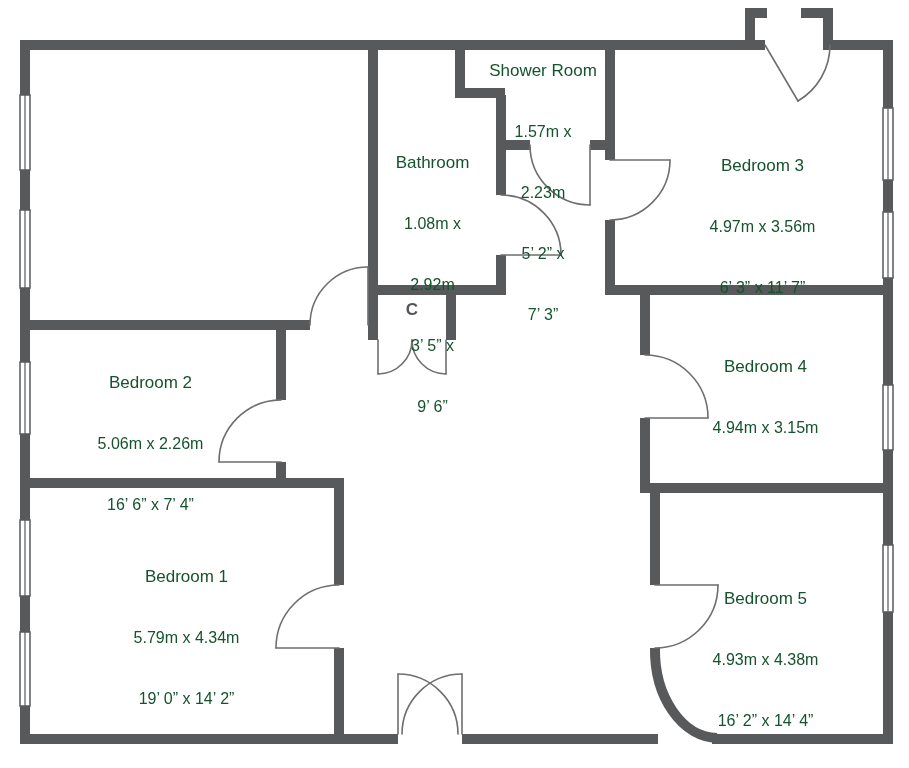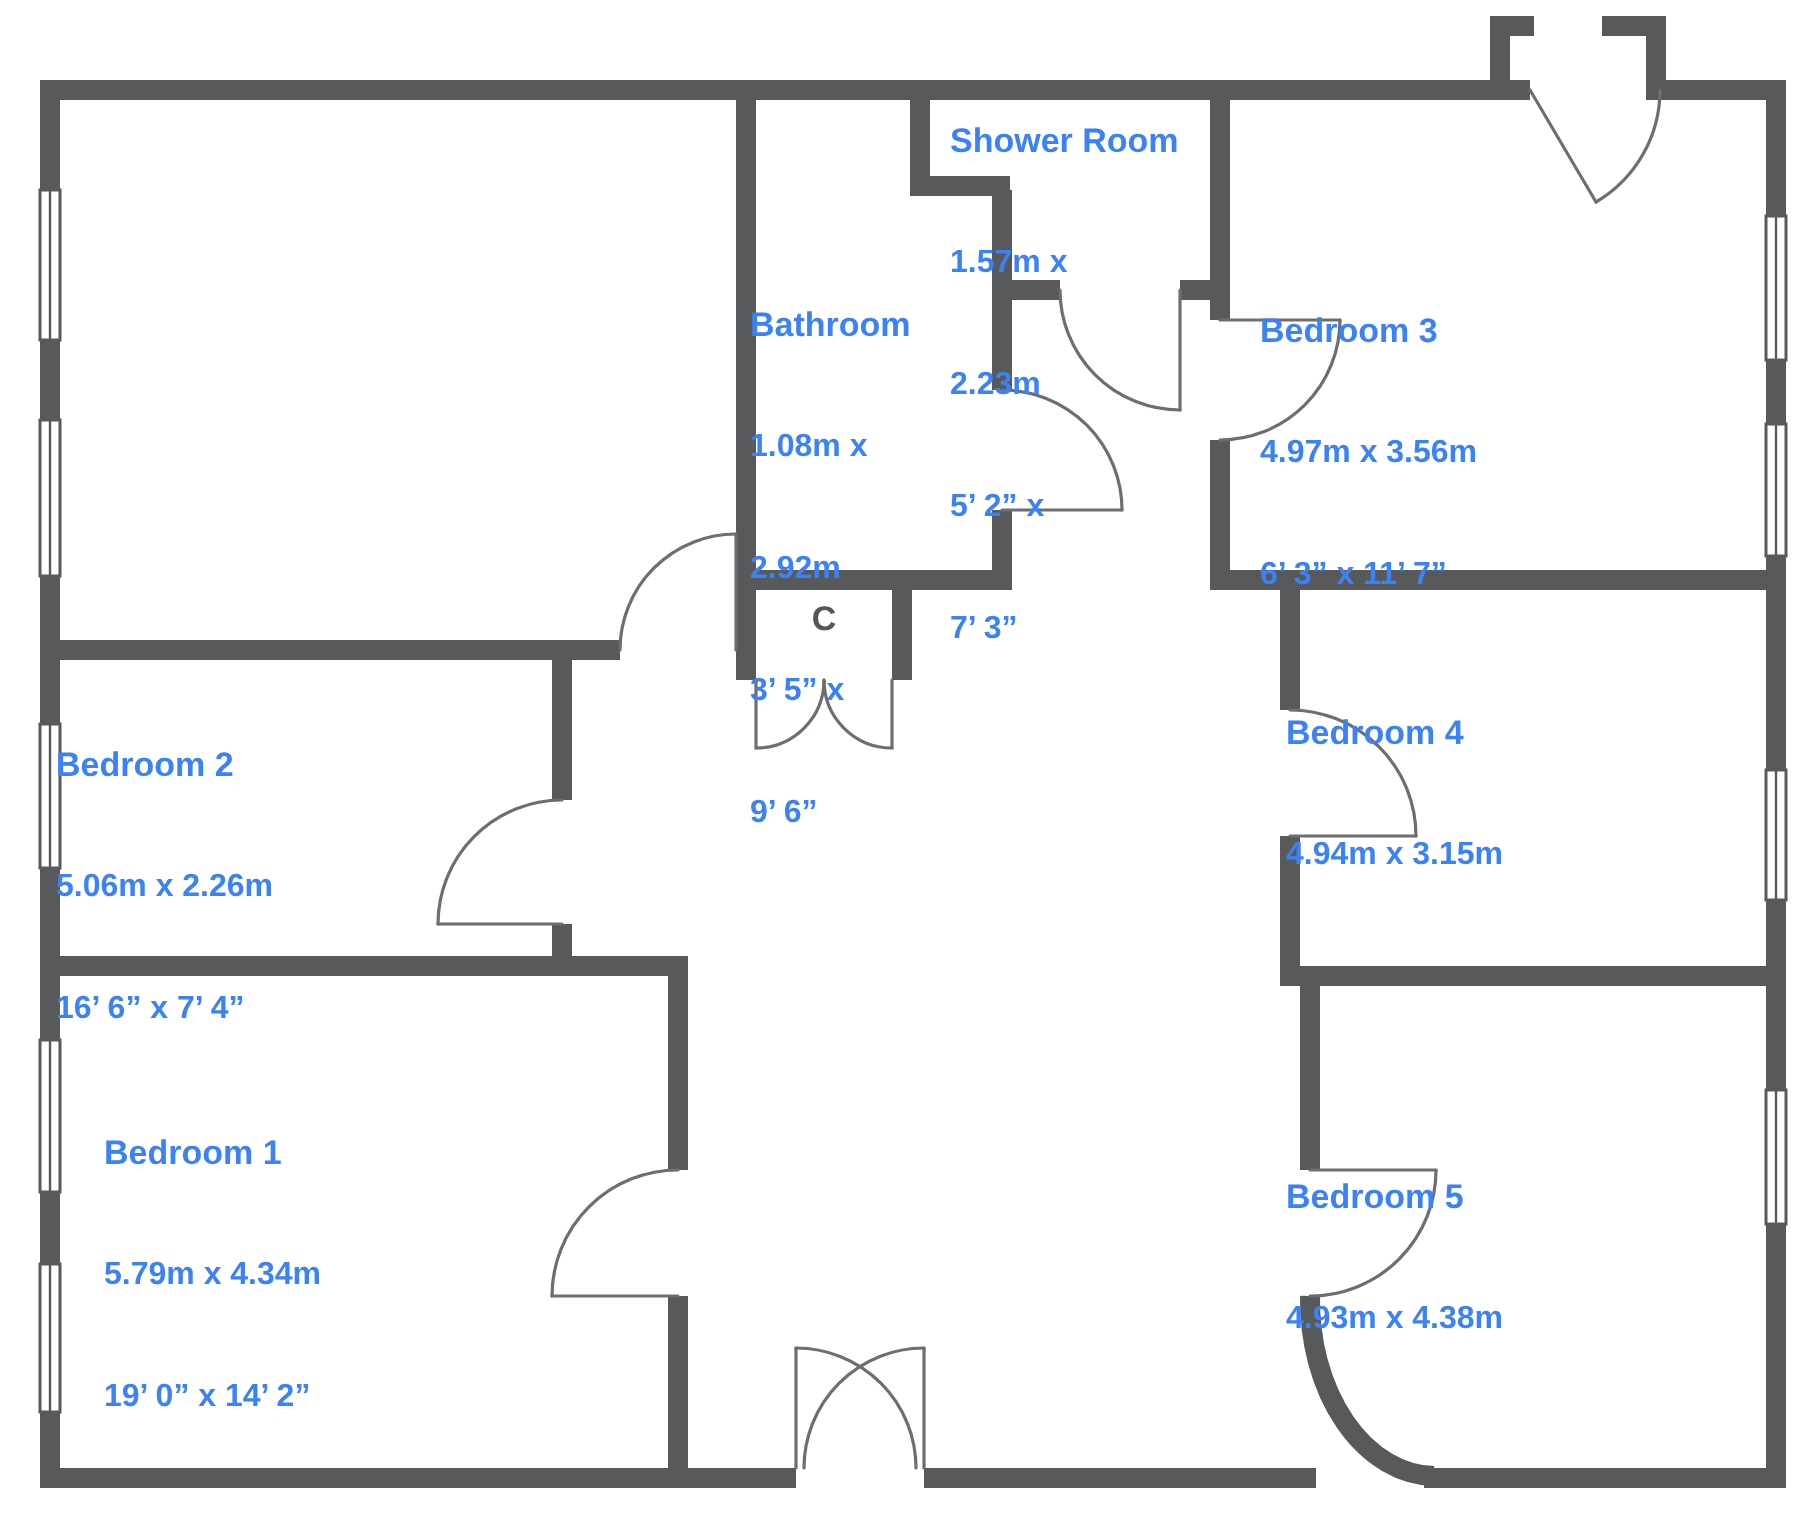--- a/index.html
+++ b/index.html
@@ -4,21 +4,21 @@
 <style>
   html,body{margin:0;padding:0;background:#ffffff;}
   body{width:909px;height:768px;position:relative;font-family:"Liberation Sans",sans-serif;}
   .stage{position:absolute;left:0;top:0;width:909px;height:768px;}
   .stage svg{position:absolute;left:0;top:0;}
   .wall{fill:#58595b;}
   .curve-wall{stroke:#58595b;stroke-width:10;fill:none;}
   .door{stroke:#6d6e70;stroke-width:1.6;fill:none;stroke-linecap:round;}
   .win-rect{fill:#ffffff;stroke:#58595b;stroke-width:1.5;}
   .win-line{stroke:#58595b;stroke-width:1.2;}
-  .room-label{position:absolute;color:#3b82f6;font-weight:700;line-height:21px;}
+  .room-label{position:absolute;text-align:center;color:#14532d;font-weight:400;line-height:21px;}
   .rname{font-size:17px;}
   .rdim{font-size:16px;margin-top:40px;}
   .cupboard-label{position:absolute;font-size:17px;font-weight:700;color:#54565a;text-align:center;}
 </style>
 </head>
 <body>
 
 <div class="stage">
 
   <svg width="909" height="768" viewBox="0 0 909 768">
@@ -185,26 +185,27 @@
     <div class="rdim">5.06m x 2.26m</div>
     <div class="rdim">16’ 6” x 7’ 4”</div>
   </div>
 
   <div class="room-label" style="left:643px;top:356px;width:245px;">
     <div class="rname">Bedroom 4</div>
     <div class="rdim">4.94m x 3.15m</div>
   </div>
 
 
-  <div class="room-label" style="left:52px;top:566px;width:245px;">
+  <div class="room-label" style="left:64px;top:566px;width:245px;">
     <div class="rname">Bedroom 1</div>
     <div class="rdim">5.79m x 4.34m</div>
     <div class="rdim">19’ 0” x 14’ 2”</div>
   </div>
 
   <div class="room-label" style="left:643px;top:588px;width:245px;">
     <div class="rname">Bedroom 5</div>
     <div class="rdim">4.93m x 4.38m</div>
+    <div class="rdim">16’ 2” x 14’ 4”</div>
   </div>
 
   <div class="cupboard-label" style="left:398px;top:300px;width:28px;">C</div>
 
 </div>
 
 </body></html>

